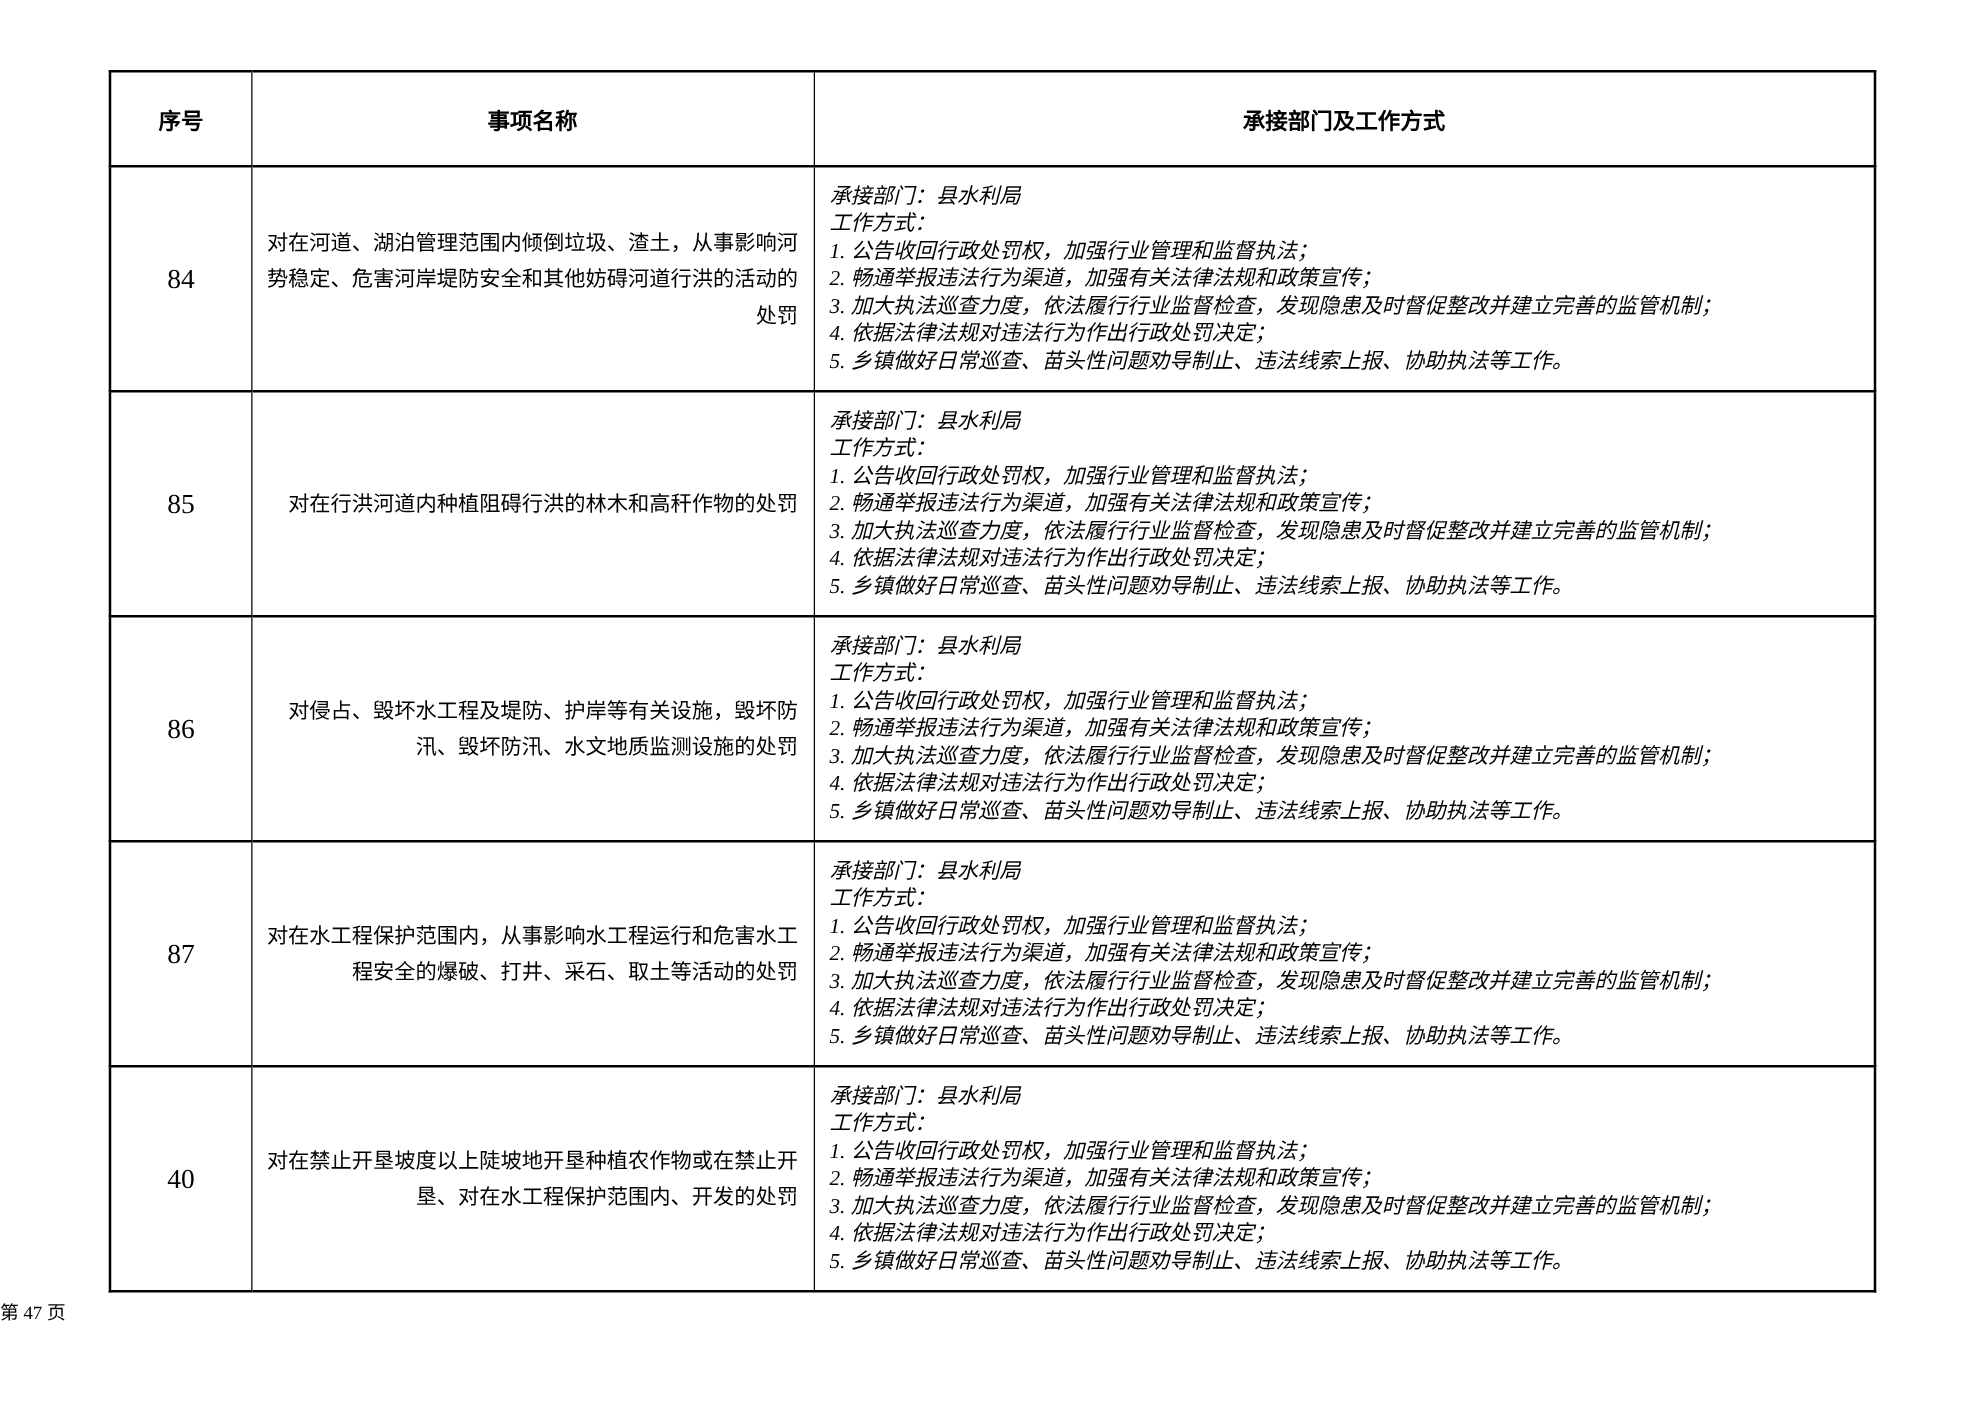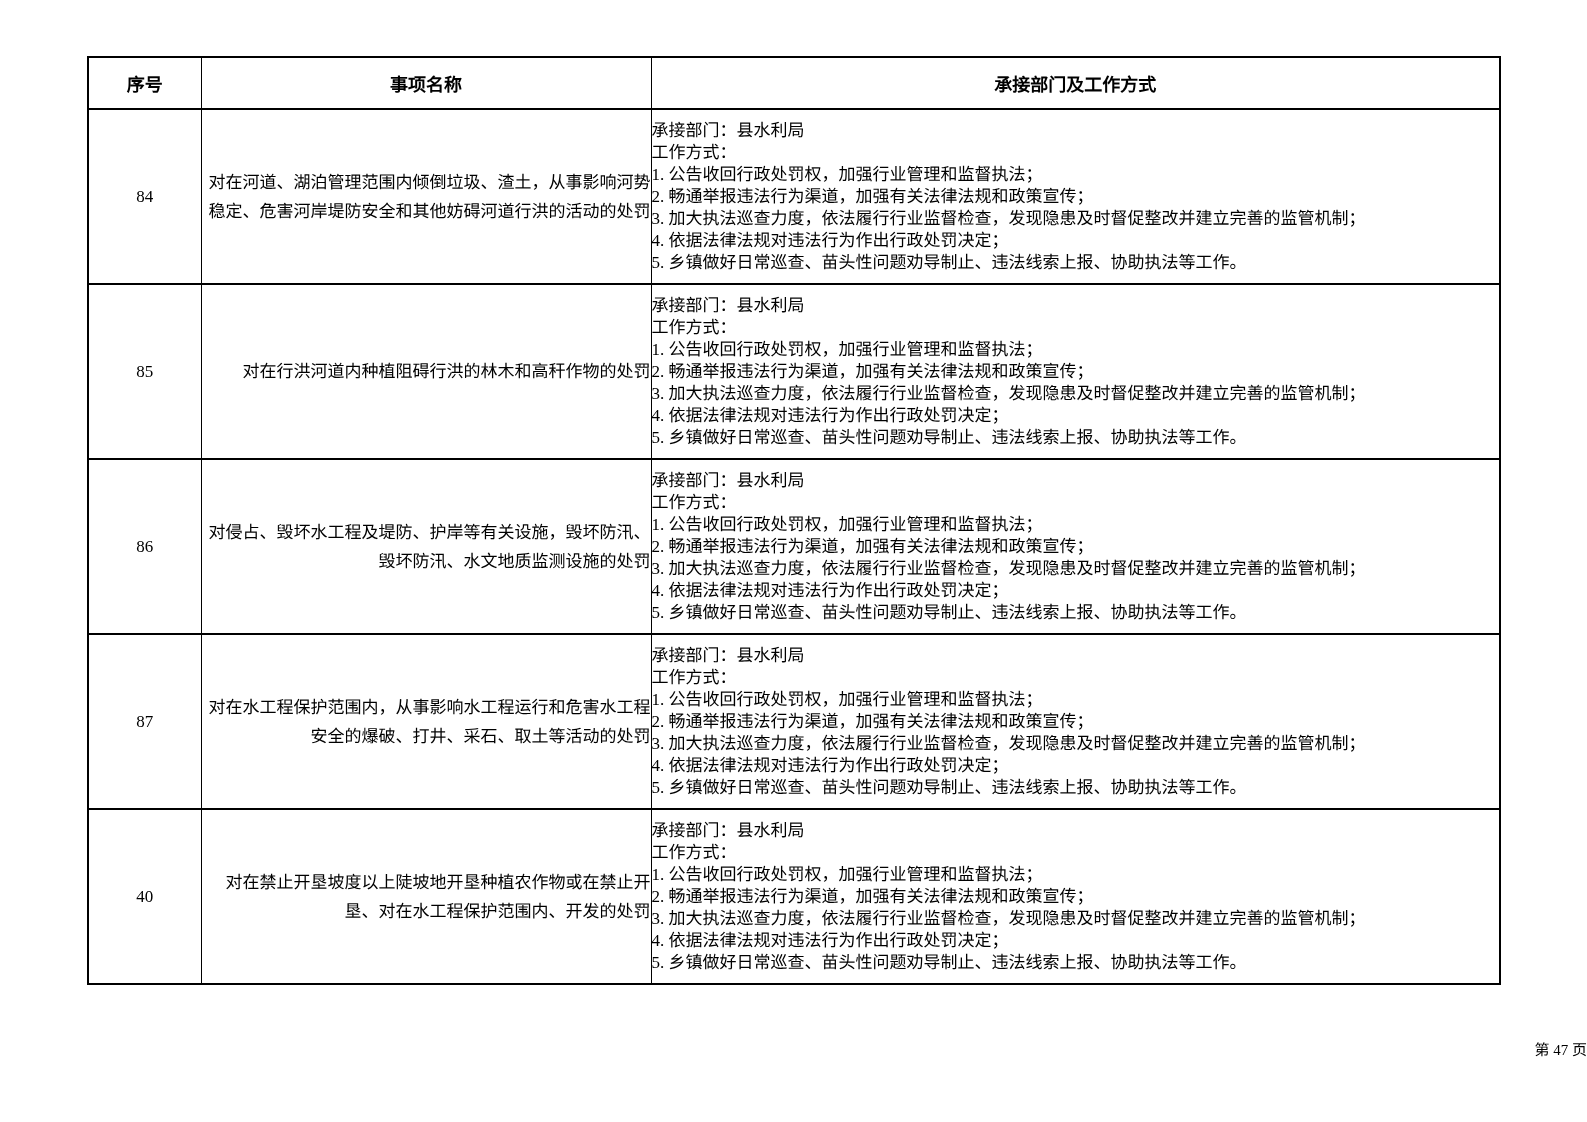--- a/index.html
+++ b/index.html
@@ -27,58 +27,59 @@
   table.doc-table col.col-item  { width: 450px; }
   table.doc-table col.col-dept  { width: 849px; }
 
   table.doc-table th,
   table.doc-table td {
     border-top: 2px solid #000;
     border-bottom: 2px solid #000;
     border-left: 1px solid #000;
     border-right: 1px solid #000;
     vertical-align: middle;
-    padding: 0;
+    padding: 12px;
   }
   table.doc-table tr > *:first-child { border-left: 2px solid #000; }
   table.doc-table tr > *:last-child  { border-right: 2px solid #000; }
 
   table.doc-table thead th {
     height: 50px;
     font-size: 18px;
     font-weight: bold;
     text-align: center;
   }
   table.doc-table tbody tr { height: 175px; }
 
   td.cell-seq {
     text-align: center;
-    font-size: 17px;
+    font-size: 22px;
     font-family: Liberation Serif, serif;
   }
   td.cell-item {
     font-size: 17px;
     line-height: 29px;
     padding: 6px 10px 6px 6px;
     text-align: right;
   }
   td.cell-dept {
     font-size: 17px;
     padding: 6px 10px 6px 6px;
   }
   .dept-line, .method-label-line, .method-line {
     line-height: 22px;
     white-space: nowrap;
+    font-style: italic;
   }
   .page-footer {
     position: absolute;
     left: 0;
     top: 1038px;
     width: 100%;
-    text-align: right;
+    text-align: left;
     font-size: 15px;
   }
 </style>
 </head>
 <body>
 
 <div class="page">
 
   <table class="doc-table">
     <colgroup>

